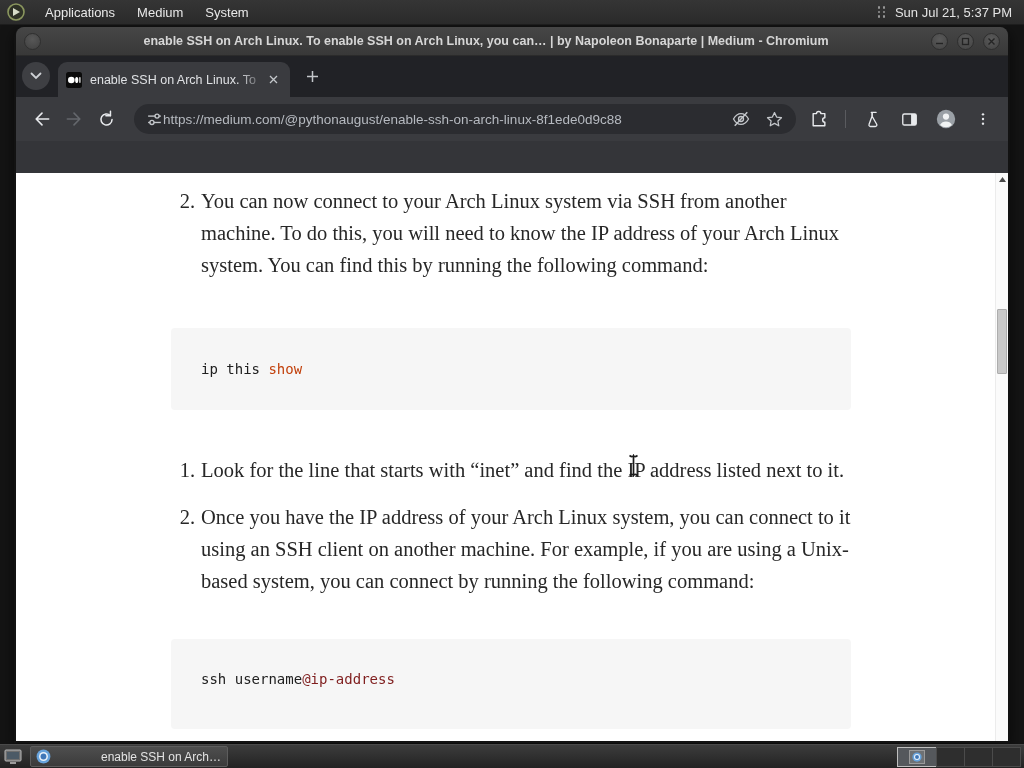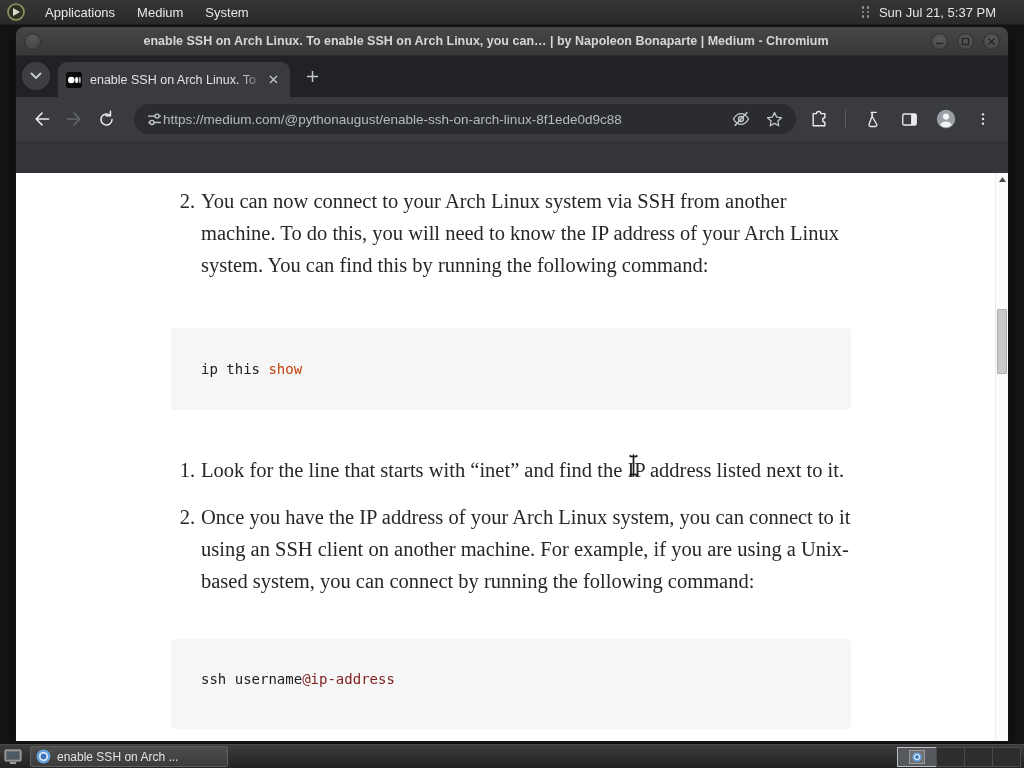--- a/index.html
+++ b/index.html
@@ -17,21 +17,21 @@
     background:linear-gradient(#353535,#2a2a2a);
     border-bottom:1px solid #1d1d1d;
     display:flex; align-items:center;
     color:#e8e8e8; font-size:13px; z-index:50;
   }
   .panel-logo { width:20px; height:20px; margin:0 8px 0 6px; }
   .panel-menu { padding:0 11px; height:25px; line-height:25px; cursor:default; }
   .panel-spacer { flex:1; }
   .panel-ind { margin-right:9px; display:grid; grid-template-columns:3px 3px; grid-gap:2px; }
   .panel-ind i { width:2.5px; height:2.5px; background:#969696; border-radius:50%; }
-  .panel-clock { margin-right:28px; color:#e4e4e4; }
+  .panel-clock { margin-right:12px; color:#e4e4e4; }
 
   
   .window {
     position:absolute; left:14px; top:27px; width:996px; height:716px;
     border-left:2px solid #121212; border-right:2px solid #121212; border-bottom:2px solid #121212;
     border-radius:10px 10px 0 0;
     display:flex; flex-direction:column; z-index:40;
     box-shadow:0 4px 14px rgba(0,0,0,.6);
     background:#212226;
   }
@@ -117,21 +117,21 @@
     position:absolute; bottom:0; left:0; width:1024px; height:24px;
     background:linear-gradient(#3c3c3c,#232323);
     border-top:1px solid #4a4a4a;
     display:flex; align-items:center; z-index:60;
   }
   .show-desktop { width:26px; height:24px; display:flex; align-items:center; justify-content:center; }
   .task-btn { margin-left:4px; width:198px; height:21px;
     background:linear-gradient(#4e4e4e,#3b3b3b); border:1px solid #5d5d5d; border-radius:2px;
     display:flex; align-items:center; gap:6px; padding:0 5px;
     color:#e3e3e3; font-size:12px; }
-  .task-label { white-space:nowrap; overflow:hidden; text-overflow:ellipsis; }
+  .task-label { white-space:nowrap; overflow:hidden; text-overflow:ellipsis;margin-left:44px; }
   .ws-switcher { position:absolute; right:3px; top:2px; height:20px; display:flex; }
   .ws-cell { width:29px; height:20px; background:#2e2e2e; border:1px solid #4b4b4b; margin-left:-1px; }
   .ws-cell.active { width:40px; background:#55585c; border:1px solid #bfbfbf;
     display:flex; align-items:center; justify-content:center; }
   .ws-mini-win { width:16px; height:14px; background:#6e7174; border:1px solid #9a9a9a;
     display:flex; align-items:center; justify-content:center; }
 </style>
 </head>
 <body>
 

